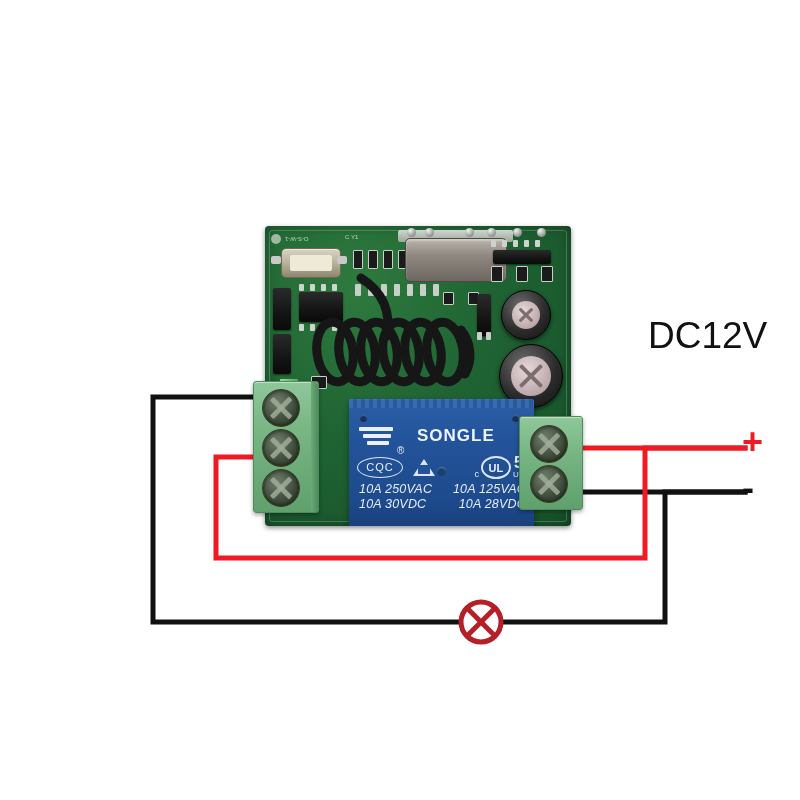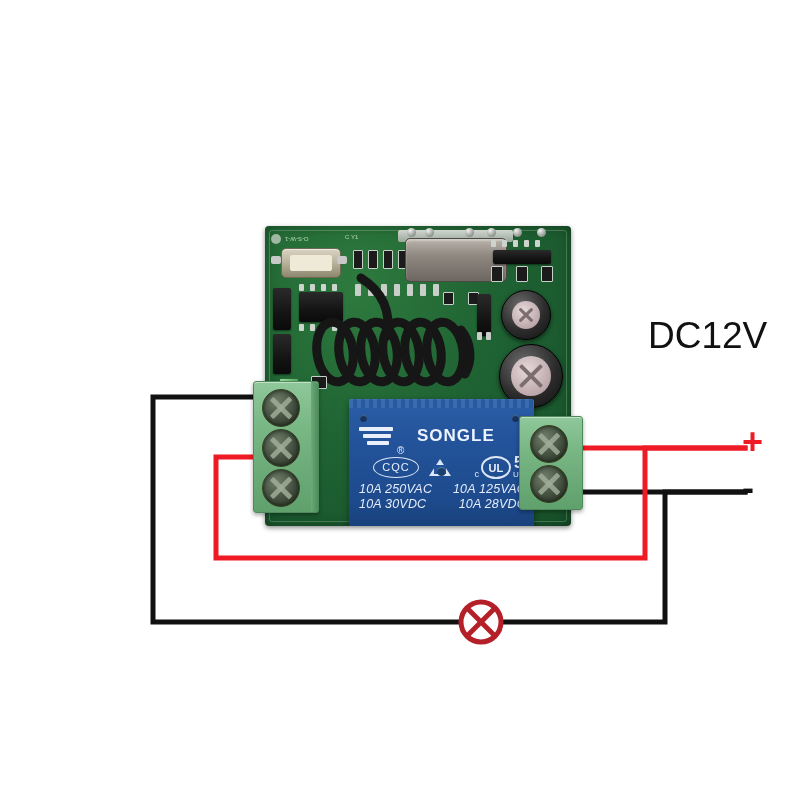--- a/index.html
+++ b/index.html
@@ -127,21 +127,21 @@
   .relay .topstrip{
     position:absolute;left:0;top:0;width:100%;height:9px;
     background:repeating-linear-gradient(90deg,#3a6fb8 0 4px,#2a5795 4px 8px);
     opacity:.8;
   }
   .relay .screw{position:absolute;width:7px;height:7px;border-radius:50%;background:#16325f;box-shadow:inset 0 1px 1px rgba(255,255,255,.25);}
   .relay .brandrow{position:absolute;left:10px;top:26px;display:flex;align-items:center;gap:24px;}
   .relay .logo{width:34px;height:22px;position:relative;}
   .relay .logo i{position:absolute;left:0;height:4px;background:#e9f0fb;border-radius:1px;display:block;}
   .relay .brand{font-size:17px;letter-spacing:1px;font-weight:700;color:#edf3ff;}
-  .relay .certrow{position:absolute;left:24px;top:56px;right:10px;display:flex;align-items:center;}
+  .relay .certrow{position:absolute;left:8px;top:56px;right:10px;display:flex;align-items:center;}
   .cqc{
     border:1.6px solid #dce6f7;border-radius:50%;
     width:44px;height:19px;font-size:11px;letter-spacing:1px;
     display:flex;align-items:center;justify-content:center;color:#e9f0fb;
   }
   .tri{width:0;height:0;border-left:11px solid transparent;border-right:11px solid transparent;border-bottom:17px solid #dce6f7;margin-left:10px;position:relative;}
   .tri:after{content:"";position:absolute;left:-6px;top:6px;width:12px;height:9px;background:#23539a;}
   .ul{margin-left:auto;display:flex;align-items:flex-end;gap:2px;}
   .ul .c{font-size:9px;}
   .ul .ulmark{

